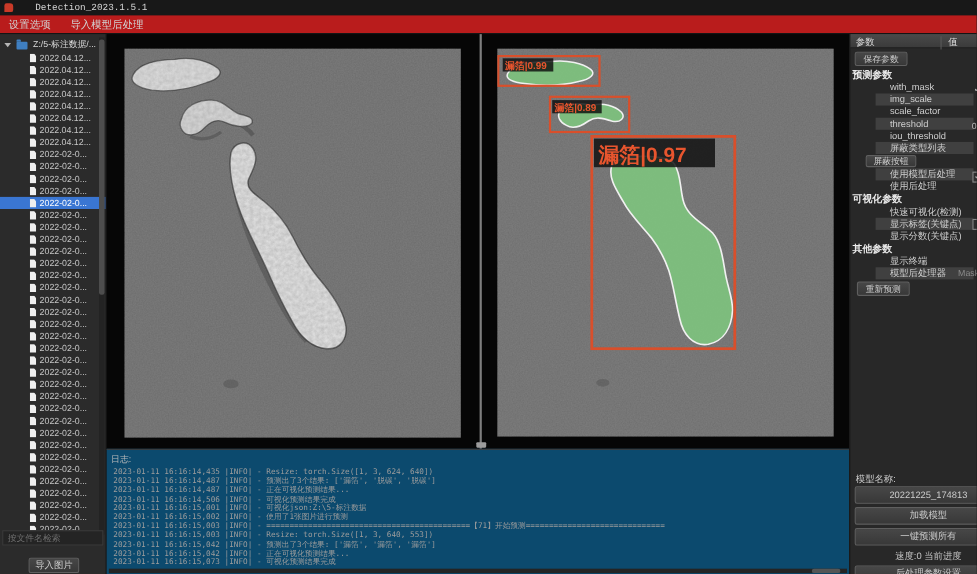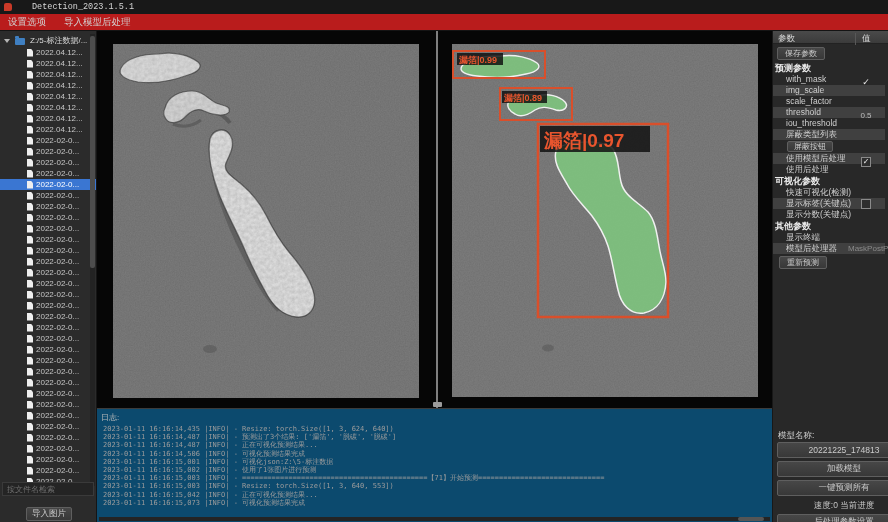--- a/index.html
+++ b/index.html
@@ -66,21 +66,21 @@
   .rpanel{position:absolute;left:772px;top:31px;width:116px;height:491px;background:#282828;
           border-left:1px solid #181818;overflow:hidden;}
   .p-header{position:absolute;left:0;top:0;width:230px;height:13px;
             background:linear-gradient(#4a4a4a,#3b3b3b);border-bottom:1px solid #222;}
   .p-header .h1{position:absolute;left:5px;top:2px;font-size:8.5px;color:#dddddd;}
   .p-header .h2{position:absolute;left:82px;top:2px;font-size:8.5px;color:#dddddd;
                 border-left:1px solid #585858;padding-left:6px;}
   .save-btn{position:absolute;left:4px;top:16px;width:48px;height:13px;font-size:8px;}
   .p-rows{position:absolute;left:0;top:31px;width:112px;}
   .sec-title{height:12px;line-height:12px;padding-left:2px;font-size:9px;font-weight:bold;color:#eaeaea;}
-  .p-row{position:relative;height:11px;line-height:11px;}
+  .p-row{position:relative;height:11px;line-height:11px;margin-left:23px;}
   .p-row.alt{background:#404040;}
   .p-row .plabel{position:absolute;left:13px;font-size:8.5px;color:#cfcfcf;white-space:nowrap;}
   .p-row .vcell{position:absolute;left:72px;width:42px;height:11px;text-align:center;}
   .check{font-size:9px;color:#e8e8e8;line-height:11px;}
   .cbox{display:inline-block;width:10px;height:10px;margin-top:1px;background:#2e2e2e;
         border:1px solid #8a8a8a;font-size:8px;line-height:8px;color:#f0f0f0;text-align:center;}
   .pval{font-size:8px;color:#bdbdbd;line-height:11px;}
   .pval.dim{color:#8a8a8a;display:block;text-align:left;padding-left:3px;}
   .row-btn{margin:1px 0 1px 14px;width:46px;height:11px;font-size:8px;}
   .repredict-btn{position:absolute;left:6px;top:225px;width:48px;height:13px;font-size:8px;}
@@ -364,20 +364,21 @@
   <div class="log-title">日志:</div>
   <div class="log-lines" id="log-lines">
       <div class="log-line">2023-01-11 16:16:14,435 |INFO| - Resize: torch.Size([1, 3, 624, 640])</div>
       <div class="log-line">2023-01-11 16:16:14,487 |INFO| - 预测出了3个结果: ['漏箔', '脱碳', '脱碳']</div>
       <div class="log-line">2023-01-11 16:16:14,487 |INFO| - 正在可视化预测结果...</div>
       <div class="log-line">2023-01-11 16:16:14,506 |INFO| - 可视化预测结果完成</div>
       <div class="log-line">2023-01-11 16:16:15,001 |INFO| - 可视化json:Z:\5-标注数据</div>
       <div class="log-line">2023-01-11 16:16:15,002 |INFO| - 使用了1张图片进行预测</div>
       <div class="log-line">2023-01-11 16:16:15,003 |INFO| - ============================================【71】开始预测==============================</div>
       <div class="log-line">2023-01-11 16:16:15,003 |INFO| - Resize: torch.Size([1, 3, 640, 553])</div>
+      <div class="log-line">2023-01-11 16:16:15,042 |INFO| - 预测出了3个结果: ['漏箔', '漏箔', '漏箔']</div>
       <div class="log-line">2023-01-11 16:16:15,042 |INFO| - 正在可视化预测结果...</div>
       <div class="log-line">2023-01-11 16:16:15,073 |INFO| - 可视化预测结果完成</div>
     </div>
   <div class="log-hscroll">
     <div class="log-hthumb"></div>
   </div>
 </div>
 
 <div class="rpanel">
   <div class="p-header">

